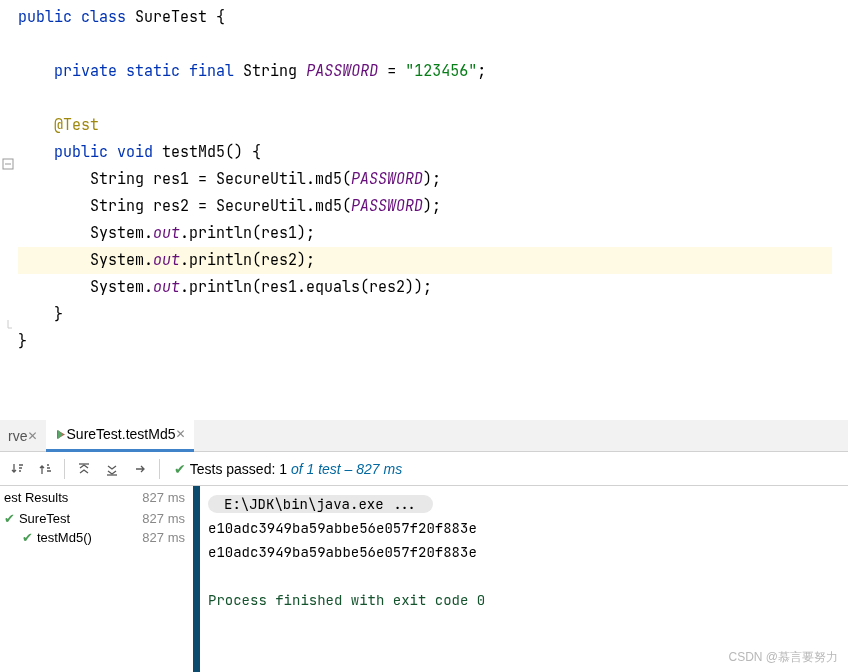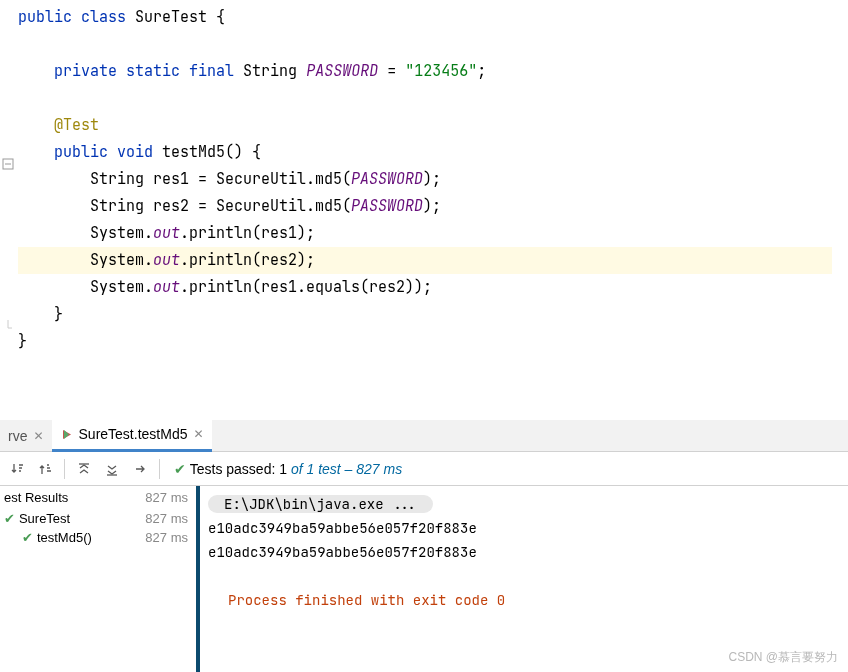--- a/index.html
+++ b/index.html
@@ -63,21 +63,21 @@
       height: 32px;
       padding-left: 0;
       font-family: "Segoe UI", Arial, sans-serif;
     }
     .tab {
       display: flex;
       align-items: center;
       padding: 0 8px;
       height: 32px;
       color: #555;
-      gap: 6px;
+      gap: 0;
     }
     .tab.active {
       border-bottom: 3px solid #4083c9;
       background: #ffffff;
       color: #000;
     }
     .close-x { color: #888; font-size: 12px; }
     .tab-icon { width: 13px; height: 13px; }
 
     .run-toolbar {
@@ -114,21 +114,21 @@
     .tests-passed .muted { color: #0369a1; font-style: italic; }
     .check-green { color: #499c54; }
 
     .results-row {
       display: flex;
       flex: 1;
       overflow: hidden;
     }
     .test-tree {
       width: 200px;
-      border-right: 4px solid #0c4a6e;
+      border-right: 7px solid #0c4a6e;
       padding-top: 2px;
       font-family: "Segoe UI", Arial, sans-serif;
       font-size: 13px;
     }
     .tree-header {
       display: flex;
       justify-content: space-between;
       padding: 2px 8px 4px 4px;
       color: #000;
     }
@@ -146,21 +146,21 @@
     .console {
       flex: 1;
       padding: 6px 8px;
       font-family: "JetBrains Mono", "Consolas", monospace;
       font-size: 14px;
       line-height: 24px;
       color: #000;
     }
     .console-line { white-space: pre; }
     .console .cmd { background: #e8e8e8; padding: 0 16px; border-radius: 9px; }
-    .console .exitmsg { color: #c2410c; margin-left: 20px; }
+    .console .exitmsg { color: #14532d; }
     .console-spacer { height: 24px; }
 
     .watermark {
       position: absolute;
       right: 10px;
       bottom: 6px;
       color: #b8b8b8;
       font-family: "Segoe UI", Arial, sans-serif;
       font-size: 12px;
     }

